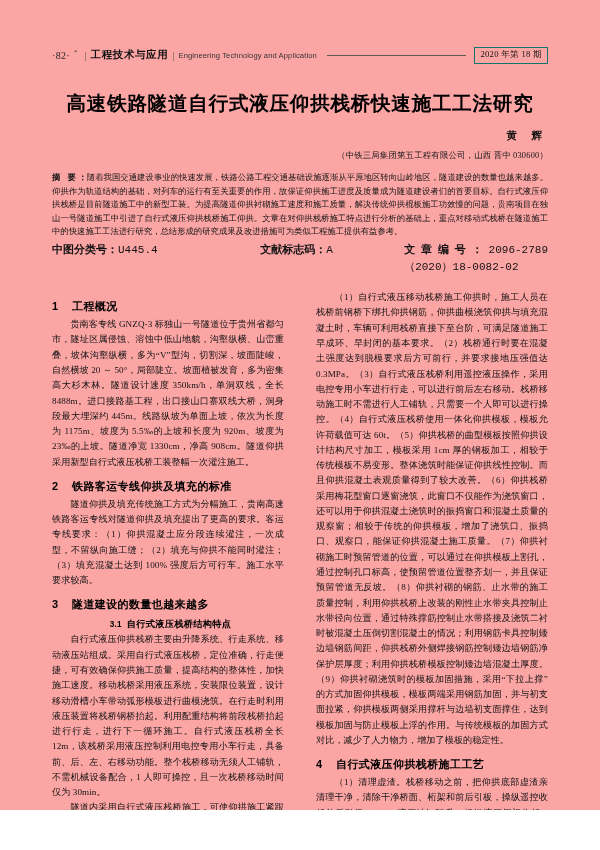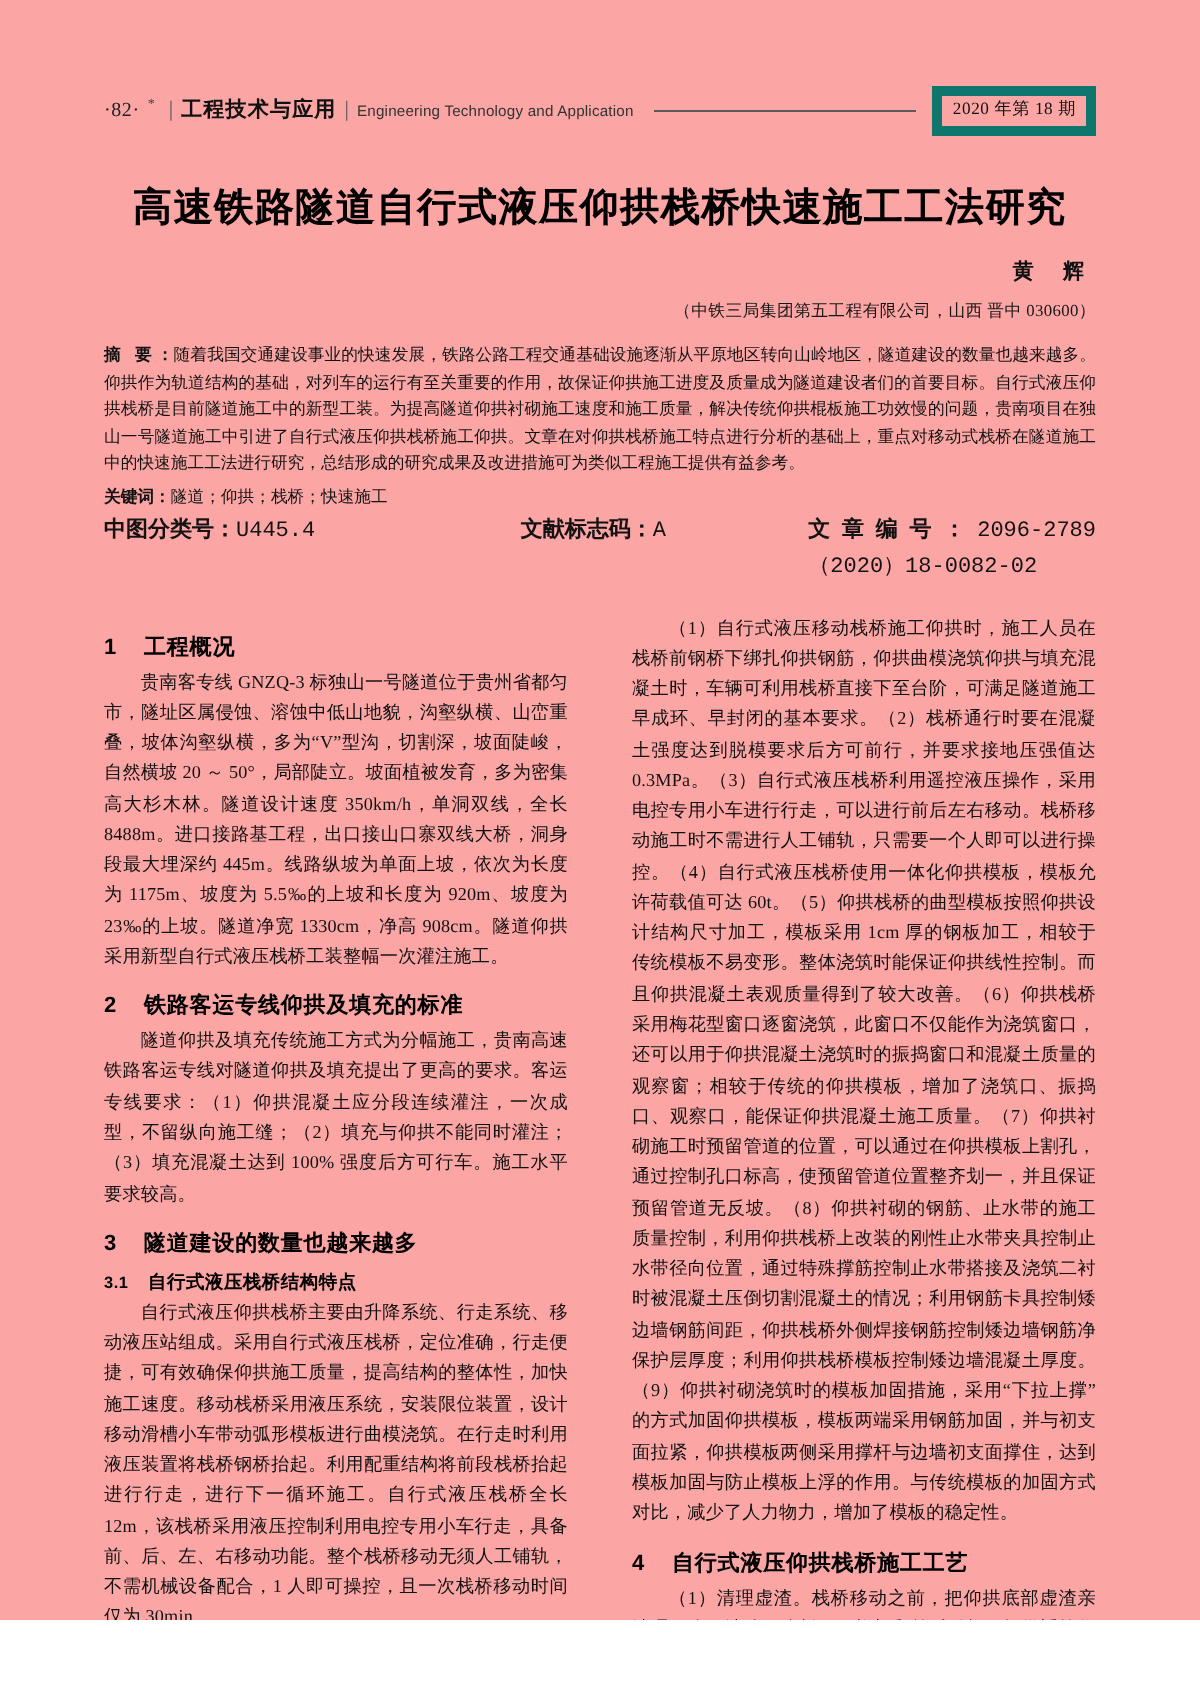--- a/index.html
+++ b/index.html
@@ -66,21 +66,21 @@
     color: #333;
     letter-spacing: .1px;
   }
   .runhead-rule {
     flex: 1;
     height: 1px;
     background: #5a5a5a;
     margin: 0 8px 0 10px;
   }
   .runhead-issue {
-    border: 5px solid #0f766e;
+    border: 1px solid #0f766e;
     padding: 1px 5px 2px 5px;
     font-size: 8.6px;
     letter-spacing: .3px;
     color: #111;
     white-space: nowrap;
   }
 
   
   .title {
     text-align: center;
@@ -164,20 +164,21 @@
   .h1 .num {
     display: inline-block;
     width: 20px;
   }
   .h2 {
     font-size: 9.2px;
     font-weight: bold;
     margin: 6px 0 1px 0;
     color: #000;
     letter-spacing: .3px;
+    text-align: center;
   }
   .h2 .num {
     display: inline-block;
     width: 22px;
     font-family: "Liberation Sans", sans-serif;
     font-size: 8.2px;
   }
   p.body {
     margin: 0;
     font-size: 9.1px;
@@ -227,23 +228,20 @@
     </div>
 
     <div class="title">高速铁路隧道自行式液压仰拱栈桥快速施工工法研究</div>
     <div class="author">黄 辉</div>
     <div class="affiliation">（中铁三局集团第五工程有限公司，山西 晋中 030600）</div>
 
     <div class="abs-block">
       <div class="abs-para">
         <span class="lead">摘 要</span><span class="lead-tight">：</span><span>随着我国交通建设事业的快速发展，铁路公路工程交通基础设施逐渐从平原地区转向山岭地区，隧道建设的数量也越来越多。仰拱作为轨道结构的基础，对列车的运行有至关重要的作用，故保证仰拱施工进度及质量成为隧道建设者们的首要目标。自行式液压仰拱栈桥是目前隧道施工中的新型工装。为提高隧道仰拱衬砌施工速度和施工质量，解决传统仰拱棍板施工功效慢的问题，贵南项目在独山一号隧道施工中引进了自行式液压仰拱栈桥施工仰拱。文章在对仰拱栈桥施工特点进行分析的基础上，重点对移动式栈桥在隧道施工中的快速施工工法进行研究，总结形成的研究成果及改进措施可为类似工程施工提供有益参考。</span>
       </div>
-      <div class="kw-line">
-        <span class="lead-tight">关键词</span><span class="lead-tight">：</span><span>隧道；仰拱；栈桥；快速施工</span>
-      </div>
       <div class="meta-row">
         <div class="meta-cell-1">
           <span class="lead-tight">中图分类号</span><span class="lead-tight">：</span><span>U445.4</span>
         </div>
         <div class="meta-cell-2">
           <span class="lead-tight">文献标志码</span><span class="lead-tight">：</span><span>A</span>
         </div>
         <div class="meta-cell-3">
           <span class="lead-tight">文章编号</span><span class="lead-tight">：</span><span>2096-2789（2020）18-0082-02</span>
         </div>

